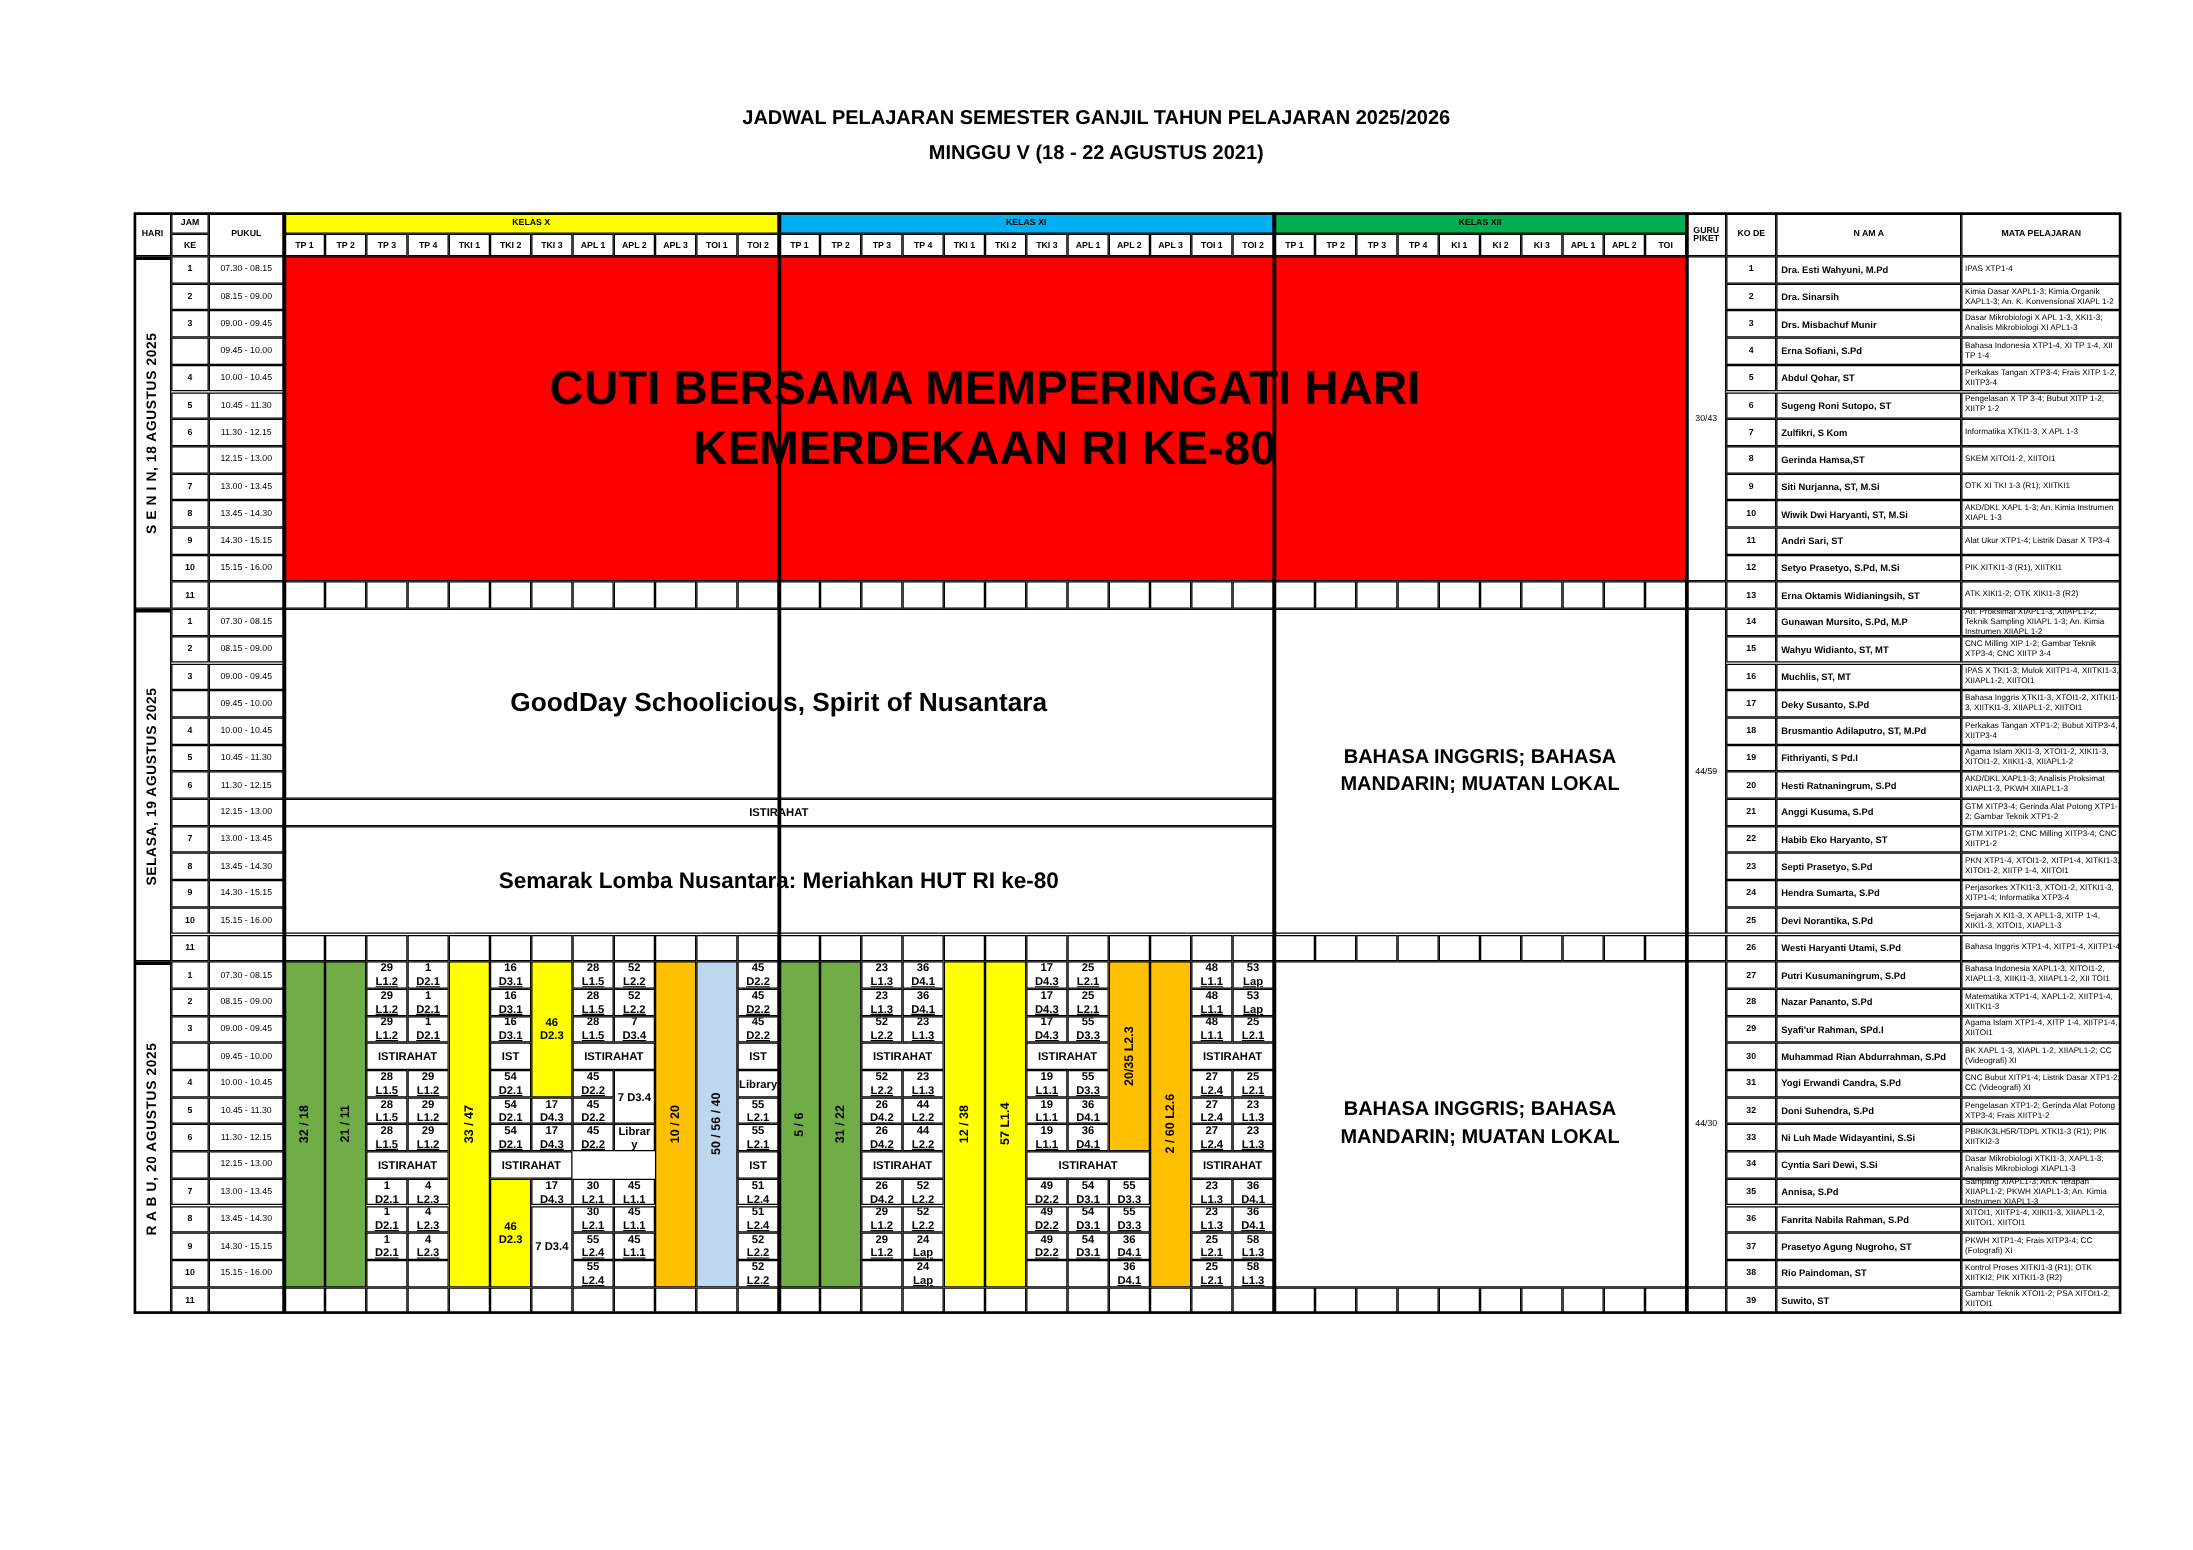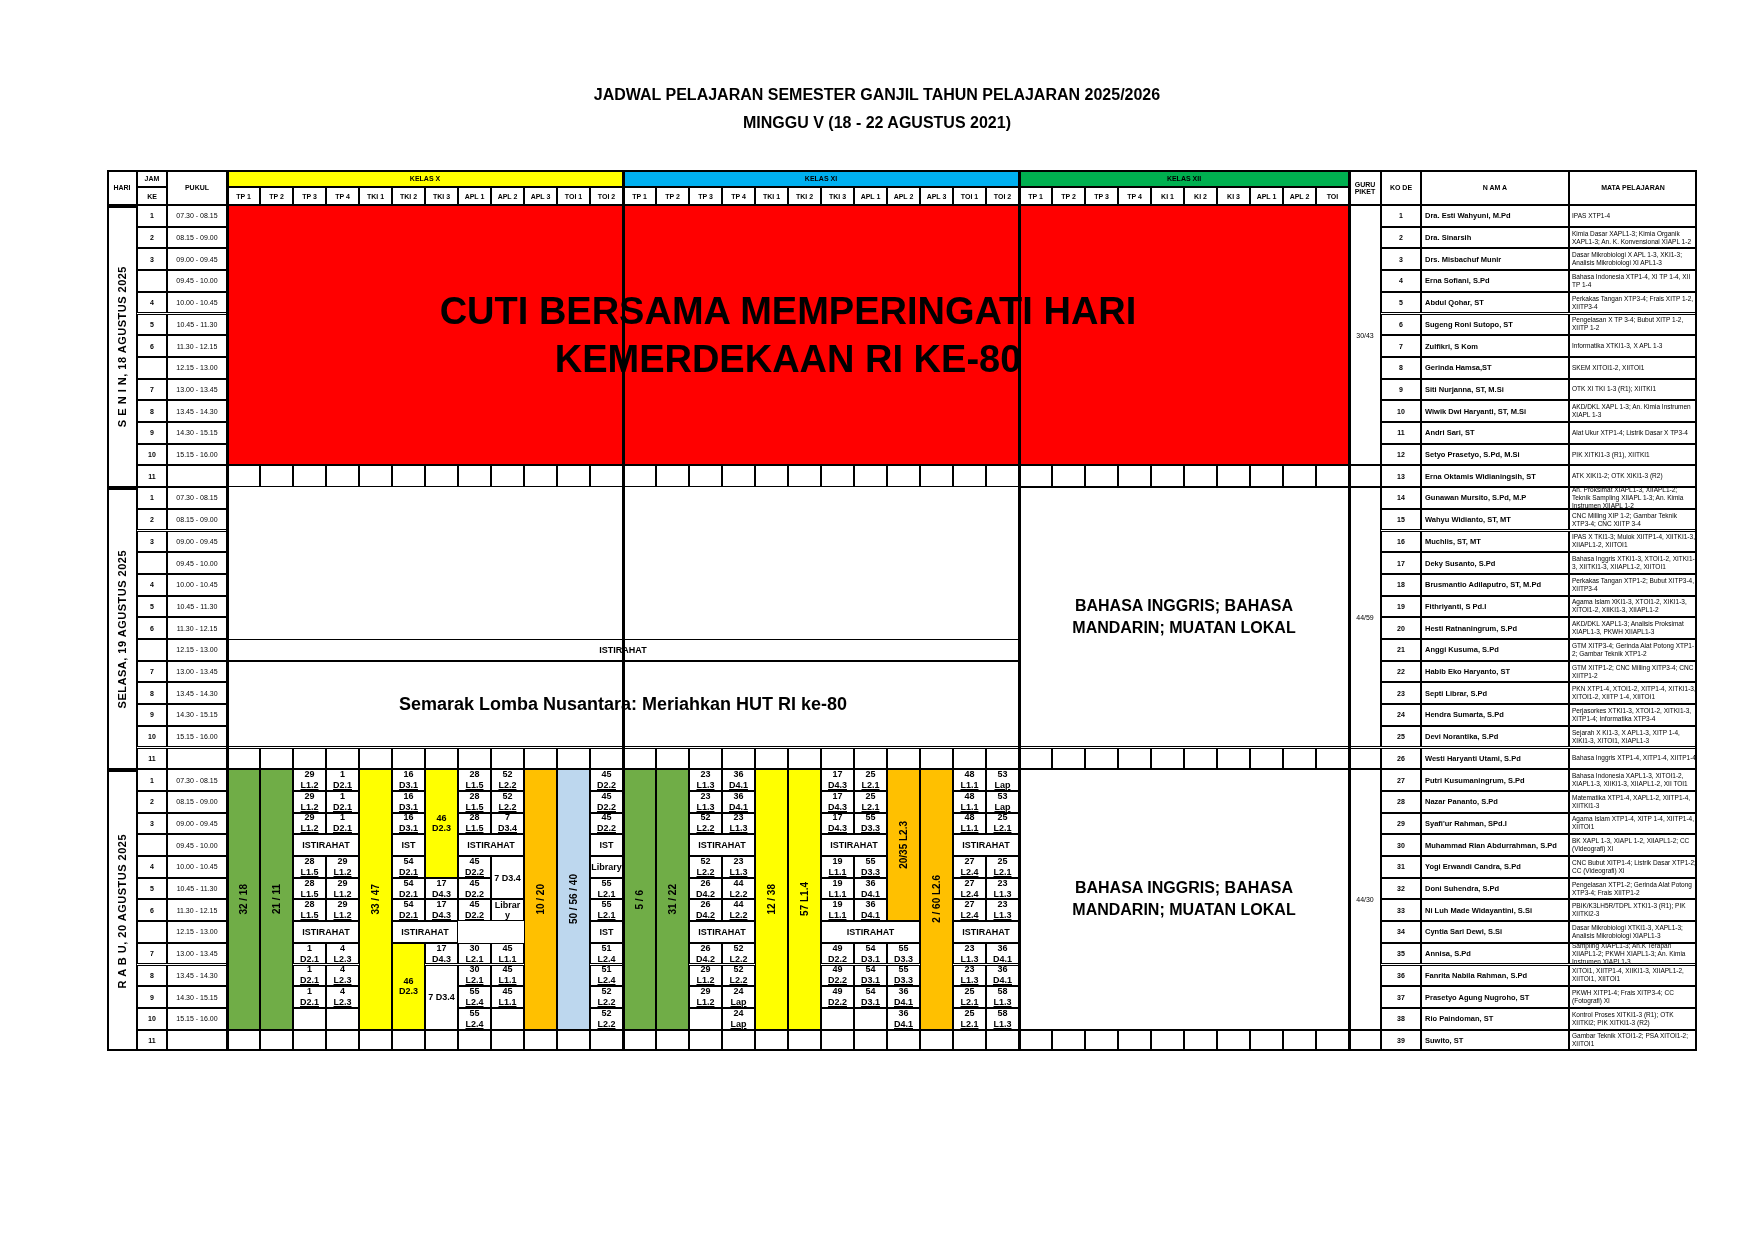--- a/index.html
+++ b/index.html
@@ -504,20 +504,23 @@
     <div class="c " style="left: 1011px; top: 859.6px; width: 33px; height: 21.7px;"></div>
     <div class="c " style="left: 1044px; top: 859.6px; width: 33px; height: 21.7px;"></div>
     <div class="c " style="left: 1077px; top: 859.6px; width: 33px; height: 21.7px;"></div>
     <div class="c " style="left: 1110px; top: 859.6px; width: 33px; height: 21.7px;"></div>
     <div class="c " style="left: 1143px; top: 859.6px; width: 33px; height: 21.7px;"></div>
     <div class="c " style="left: 1176px; top: 859.6px; width: 33px; height: 21.7px;"></div>
     <div class="c " style="left: 1209px; top: 859.6px; width: 33px; height: 21.7px;"></div>
     <div class="c " style="left: 120px; top: 35px; width: 1122px; height: 260.4px; background: rgb(255, 0, 0); font-size: 38px; font-weight: bold; padding: 0px 60px; line-height: 48px;">
       <span>CUTI BERSAMA MEMPERINGATI HARI KEMERDEKAAN RI KE-80</span>
     </div>
+    <div class="c " style="left: 120px; top: 317.1px; width: 792px; height: 151.9px; font-size: 21px; font-weight: bold;">
+      <span>GoodDay Schoolicious, Spirit of Nusantara</span>
+    </div>
     <div class="c ist" style="left: 120px; top: 469px; width: 792px; height: 21.7px;">
       <span>ISTIRAHAT</span>
     </div>
     <div class="c " style="left: 120px; top: 490.7px; width: 792px; height: 86.8px; font-size: 18px; font-weight: bold;">
       <span>Semarak Lomba Nusantara: Meriahkan HUT RI ke-80</span>
     </div>
     <div class="c " style="left: 912px; top: 317.1px; width: 330px; height: 260.4px; font-size: 16px; font-weight: bold; padding: 0px 12px; line-height: 22px;">
       <span>BAHASA INGGRIS; BAHASA MANDARIN; MUATAN LOKAL</span>
     </div>
     <div class="c " style="left: 912px; top: 599.2px; width: 330px; height: 260.4px; font-size: 16px; font-weight: bold; padding: 0px 12px; line-height: 22px;">
@@ -1278,21 +1281,21 @@
     <div class="c name" style="left: 1314px; top: 490.7px; width: 148px; height: 21.7px;">
       <span>Habib Eko Haryanto, ST</span>
     </div>
     <div class="c mp" style="left: 1462px; top: 490.7px; width: 128px; height: 21.7px;">
       <span>GTM XITP1-2; CNC Milling XITP3-4; CNC XIITP1-2</span>
     </div>
     <div class="c jam" style="left: 1274px; top: 512.4px; width: 40px; height: 21.7px;">
       <span>23</span>
     </div>
     <div class="c name" style="left: 1314px; top: 512.4px; width: 148px; height: 21.7px;">
-      <span>Septi Librar, S.Pd</span>
+      <span>Septi Prasetyo, S.Pd</span>
     </div>
     <div class="c mp" style="left: 1462px; top: 512.4px; width: 128px; height: 21.7px;">
       <span>PKN XTP1-4, XTOI1-2, XITP1-4, XITKI1-3, XITOI1-2, XIITP 1-4, XIITOI1</span>
     </div>
     <div class="c jam" style="left: 1274px; top: 534.1px; width: 40px; height: 21.7px;">
       <span>24</span>
     </div>
     <div class="c name" style="left: 1314px; top: 534.1px; width: 148px; height: 21.7px;">
       <span>Hendra Sumarta, S.Pd</span>
     </div>

